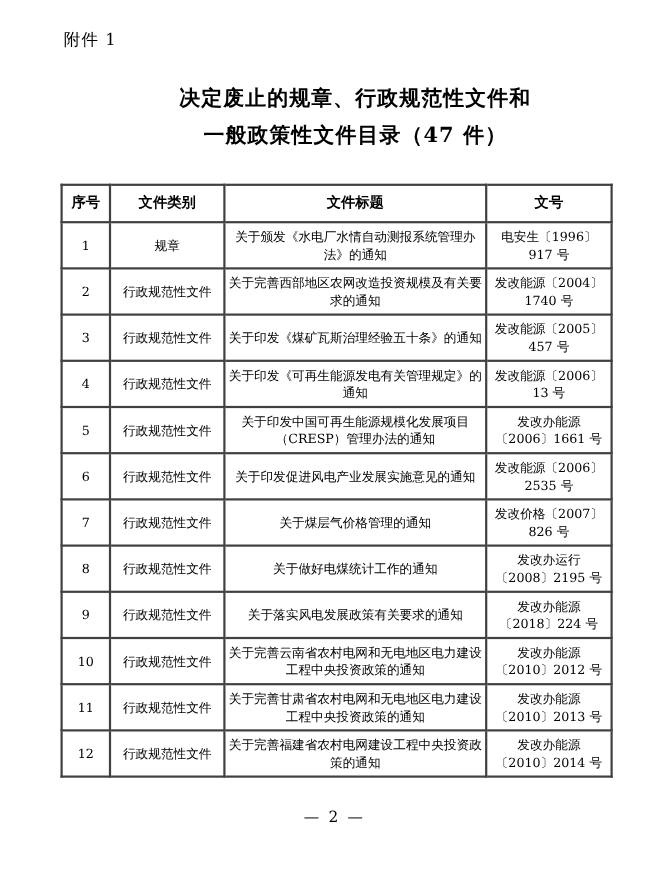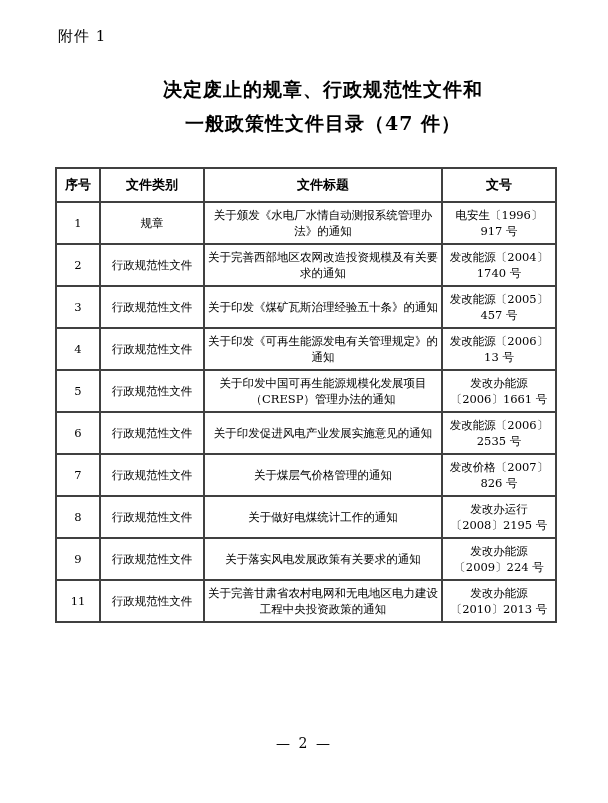--- a/index.html
+++ b/index.html
@@ -161,26 +161,38 @@
       <tr>
         <td class="cell-num">8</td>
         <td class="cell-cat">行政规范性文件</td>
         <td class="cell-title">关于做好电煤统计工作的通知</td>
         <td class="cell-no">发改办运行〔2008〕2195 号</td>
       </tr>
       <tr>
         <td class="cell-num">9</td>
         <td class="cell-cat">行政规范性文件</td>
         <td class="cell-title">关于落实风电发展政策有关要求的通知</td>
-        <td class="cell-no">发改办能源〔2009〕224 号</td>
+        <td class="cell-no">发改办能源〔2018〕224 号</td>
+      </tr>
+      <tr>
+        <td class="cell-num">10</td>
+        <td class="cell-cat">行政规范性文件</td>
+        <td class="cell-title">关于完善云南省农村电网和无电地区电力建设工程中央投资政策的通知</td>
+        <td class="cell-no">发改办能源〔2010〕2012 号</td>
       </tr>
       <tr>
         <td class="cell-num">11</td>
         <td class="cell-cat">行政规范性文件</td>
         <td class="cell-title">关于完善甘肃省农村电网和无电地区电力建设工程中央投资政策的通知</td>
         <td class="cell-no">发改办能源〔2010〕2013 号</td>
+      </tr>
+      <tr>
+        <td class="cell-num">12</td>
+        <td class="cell-cat">行政规范性文件</td>
+        <td class="cell-title">关于完善福建省农村电网建设工程中央投资政策的通知</td>
+        <td class="cell-no">发改办能源〔2010〕2014 号</td>
       </tr>
     </tbody>
   </table>
 
   <div class="page-number">— 2 —</div>
 
 </div>
 
 </body></html>

